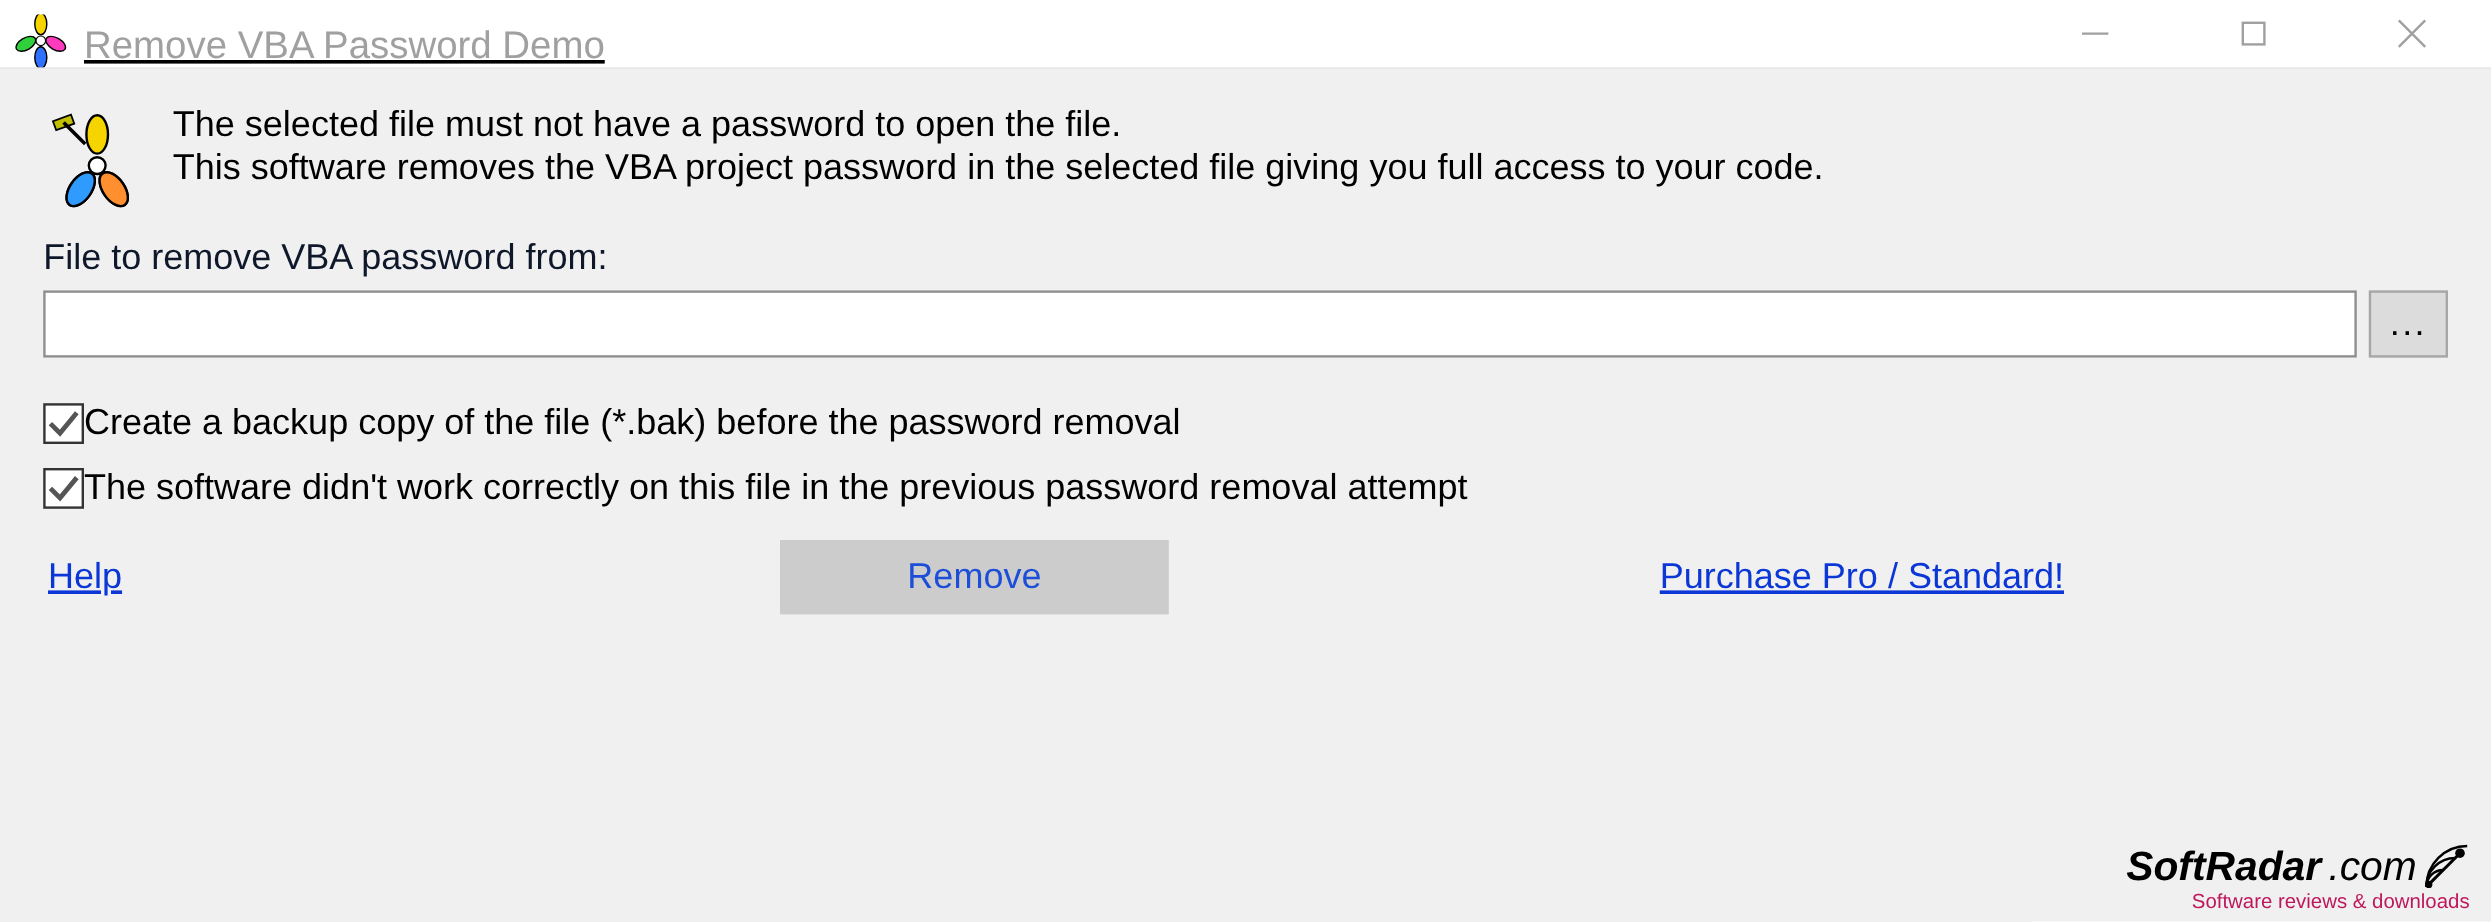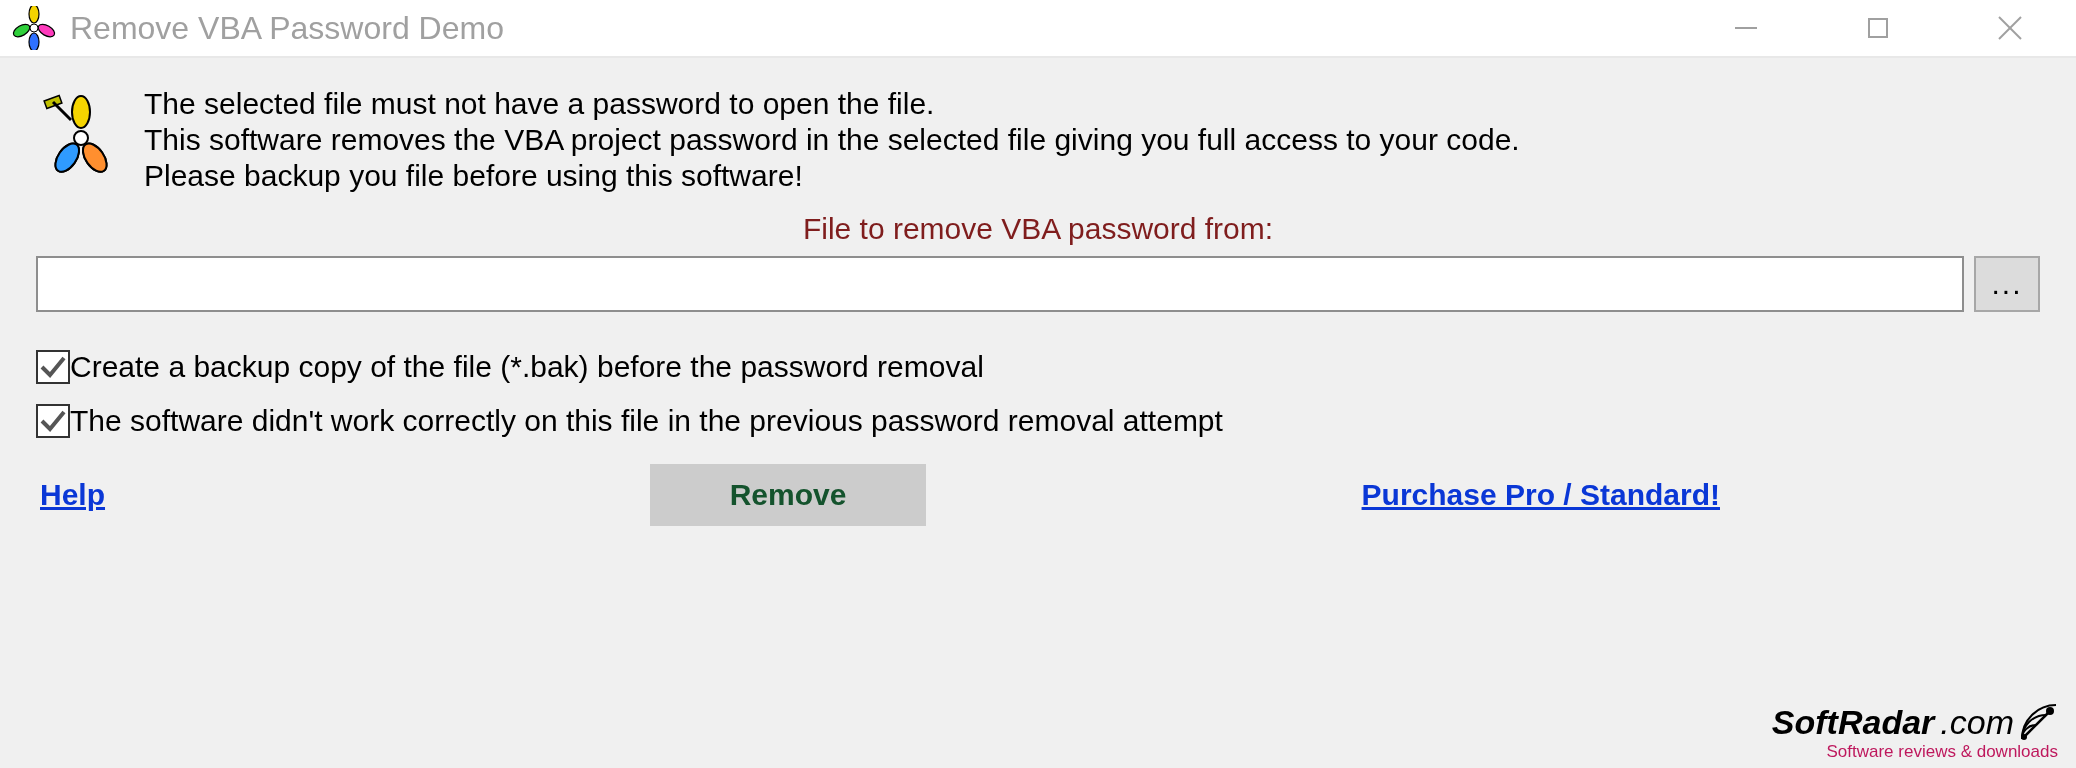--- a/index.html
+++ b/index.html
@@ -8,22 +8,23 @@
     background: #ffffff;
     width: 2076px;
     height: 768px;
     overflow: hidden;
     position: relative;
   }
   .titlebar {
     height: 58px;
     background: #ffffff;
     display: flex;
-    align-items: center;
+    align-items: flex-end;
     border-bottom: 2px solid #e8e8e8;
+    text-decoration: underline;
   }
   .titlebar-icon {
     margin-left: 12px;
     width: 44px;
     height: 44px;
     display: flex;
     align-items: center;
     justify-content: center;
   }
   .titlebar-title {
@@ -69,24 +70,23 @@
   .intro-text {
     font-size: 30px;
     color: #000;
     line-height: 36px;
     font-weight: 400;
   }
   .intro-text div { white-space: nowrap; }
 
   .file-label {
     font-size: 30px;
-    color: #7f1d1d;
+    color: #0f172a;
     margin-top: 12px;
     margin-bottom: 10px;
-    text-align: center;
   }
   .file-row {
     display: flex;
     gap: 10px;
     align-items: stretch;
     margin-bottom: 38px;
   }
   .file-input {
     flex: 1;
     height: 56px;
@@ -130,40 +130,39 @@
   .check-label {
     font-size: 30px;
     color: #000;
   }
 
   .bottom-row {
     display: flex;
     align-items: center;
     margin-top: 40px;
     padding-right: 0;
-    font-weight: bold;
   }
   .link {
     font-size: 30px;
     color: #0a37d6;
     text-decoration: underline;
     cursor: pointer;
   }
   .help-link {
     margin-left: 4px;
   }
   .remove-btn {
     position: absolute;
     left: 650px;
-    width: 276px;
+    width: 324px;
     height: 62px;
     background: #cccccc;
     border: none;
     font-size: 30px;
-    color: #14532d;
+    color: #1d4ed8;
     display: flex;
     align-items: center;
     justify-content: center;
     cursor: default;
   }
   .purchase-link {
     margin-left: auto;
     margin-right: 320px;
   }
 
@@ -244,21 +243,20 @@
           <g transform="translate(-28 -36)">
             <rect x="-8" y="-4" width="16" height="8" fill="#c0c000" stroke="#000" stroke-width="1.5" transform="rotate(-20)"></rect>
             <line x1="0" y1="0" x2="18" y2="18" stroke="#000" stroke-width="3"></line>
           </g>
         </g>
       </svg>
     </div>
     <div class="intro-text">
       <div>The selected file must not have a password to open the file.</div>
       <div>This software removes the VBA project password in the selected file giving you full access to your code.</div>
-      <div>Please backup you file before using this software!</div>
     </div>
   </div>
 
   <div class="file-label">File to remove VBA password from:</div>
   <div class="file-row">
     <input class="file-input" type="text" value="" style="">
     <div class="browse-btn">...</div>
   </div>
 
   <div class="check-row">

